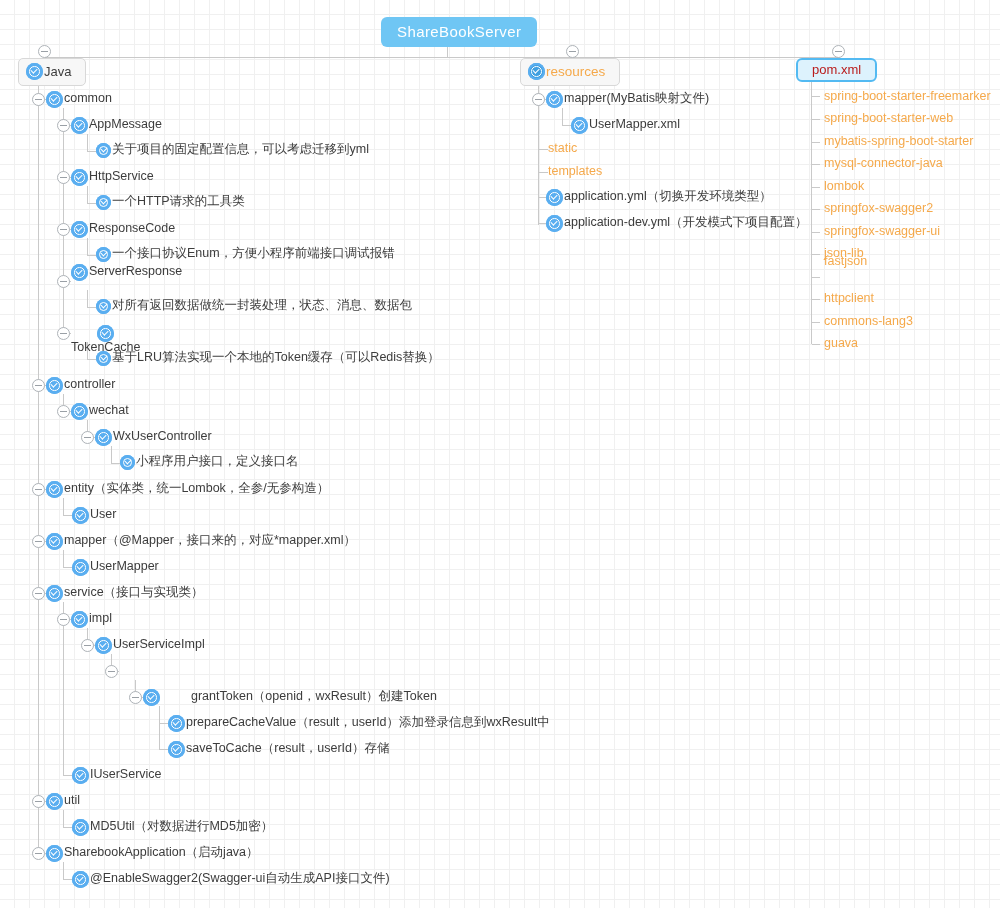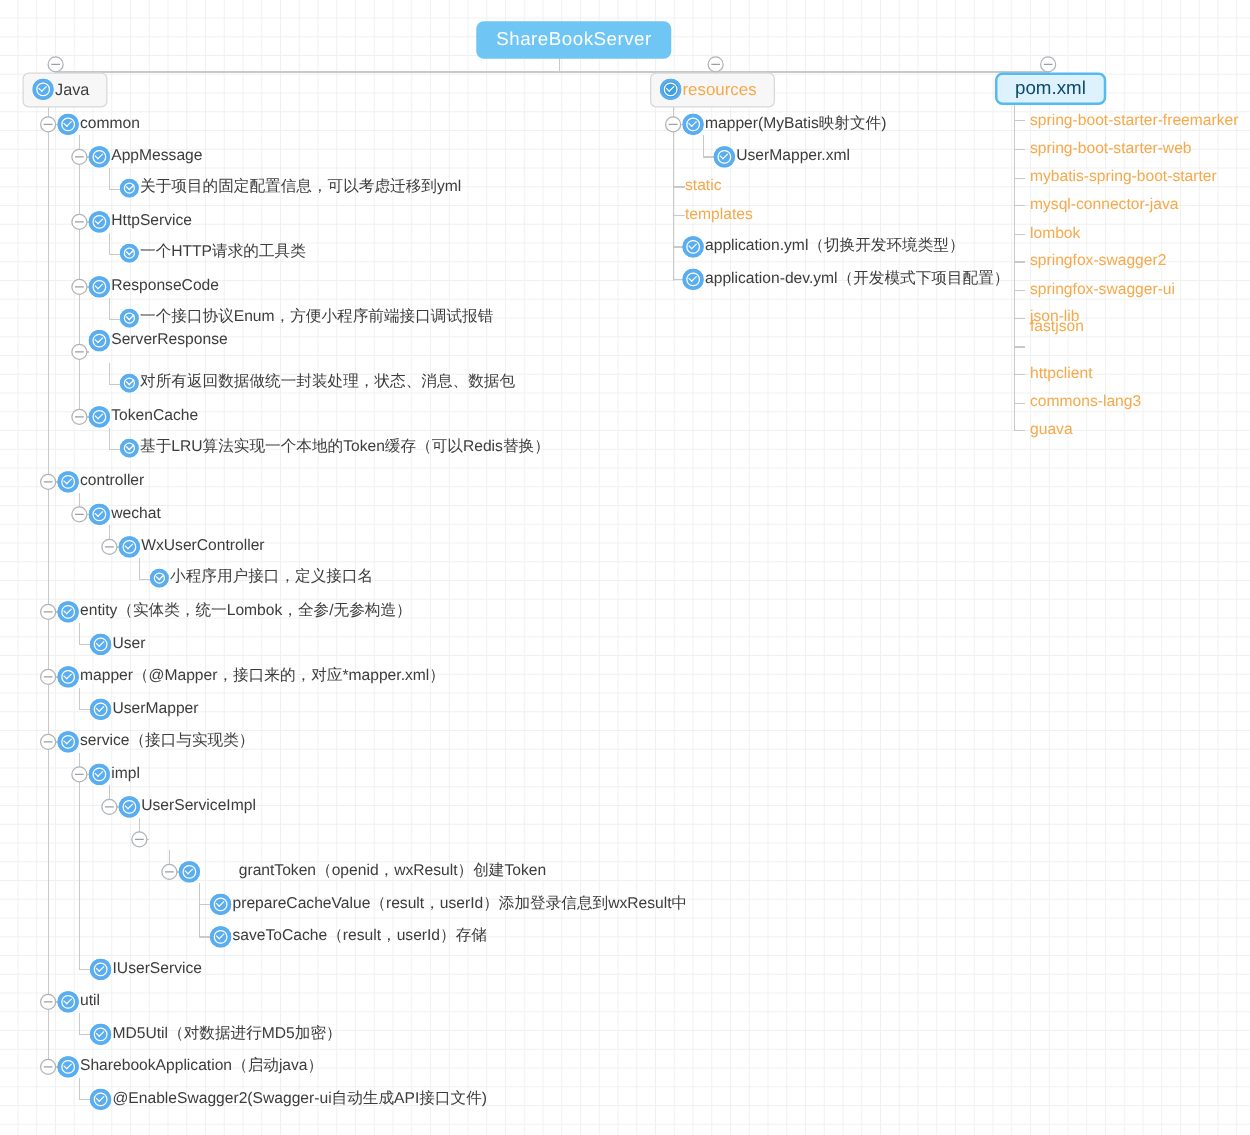--- a/index.html
+++ b/index.html
@@ -217,21 +217,21 @@
   </div>
 
   <div class="toggle" style="left:566px; top:45px;"></div>
   <div class="node l1-node" style="left:520px; top:58px;">
     <span class="chk hollow"></span>
     <span class="lbl" style="color:#F5A94B; font-size:13.5px;">resources</span>
   </div>
 
   <div class="toggle" style="left:832px; top:45px;"></div>
   <div class="node l1-node highlight" style="left:796px; top:58px;">
-    <span class="lbl" style="color:#0c4a6e; font-size:15px;">pom.xml</span>
+    <span class="lbl" style="color:#b91c1c; font-size:13px;">pom.xml</span>
   </div>
 
   <div class="toggle" style="left:32px; top:93px;"></div>
   <div class="row" style="left:46px; top:91px;">
     <span class="chk"></span>
     <span class="lbl">common</span>
   </div>
 
   <div class="toggle" style="left:57px; top:119px;"></div>
   <div class="row" style="left:71px; top:117px;">
@@ -271,21 +271,21 @@
     <span class="chk"></span>
     <span class="lbl">ServerResponse</span>
   </div>
 
   <div class="row" style="left:96px; top:299px;">
     <span class="chk small"></span>
     <span class="lbl">对所有返回数据做统一封装处理，状态、消息、数据包</span>
   </div>
 
   <div class="toggle" style="left:57px; top:327px;"></div>
-  <div class="row" style="left:71px; top:325px;">
+  <div class="row" style="left:71px; top:325px;flex-direction:column;">
     <span class="chk"></span>
     <span class="lbl">TokenCache</span>
   </div>
 
   <div class="row" style="left:96px; top:351px;">
     <span class="chk small"></span>
     <span class="lbl">基于LRU算法实现一个本地的Token缓存（可以Redis替换）</span>
   </div>
 
   <div class="toggle" style="left:32px; top:379px;"></div>

